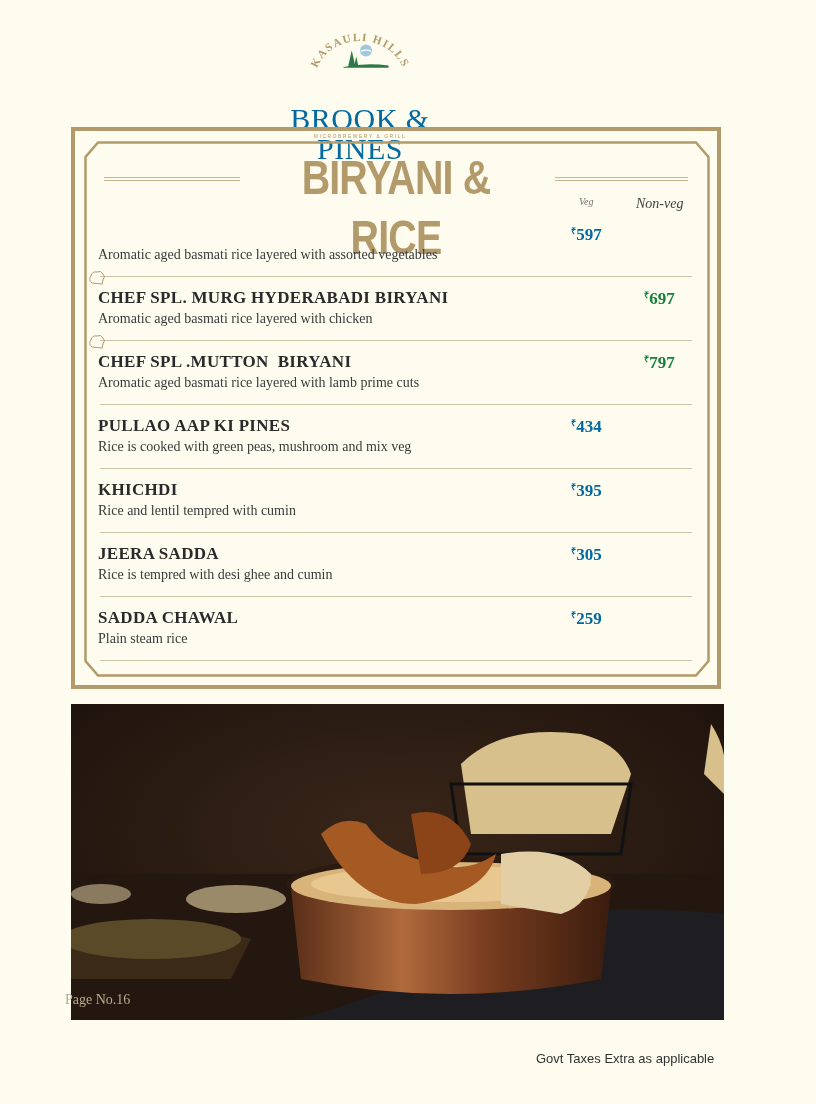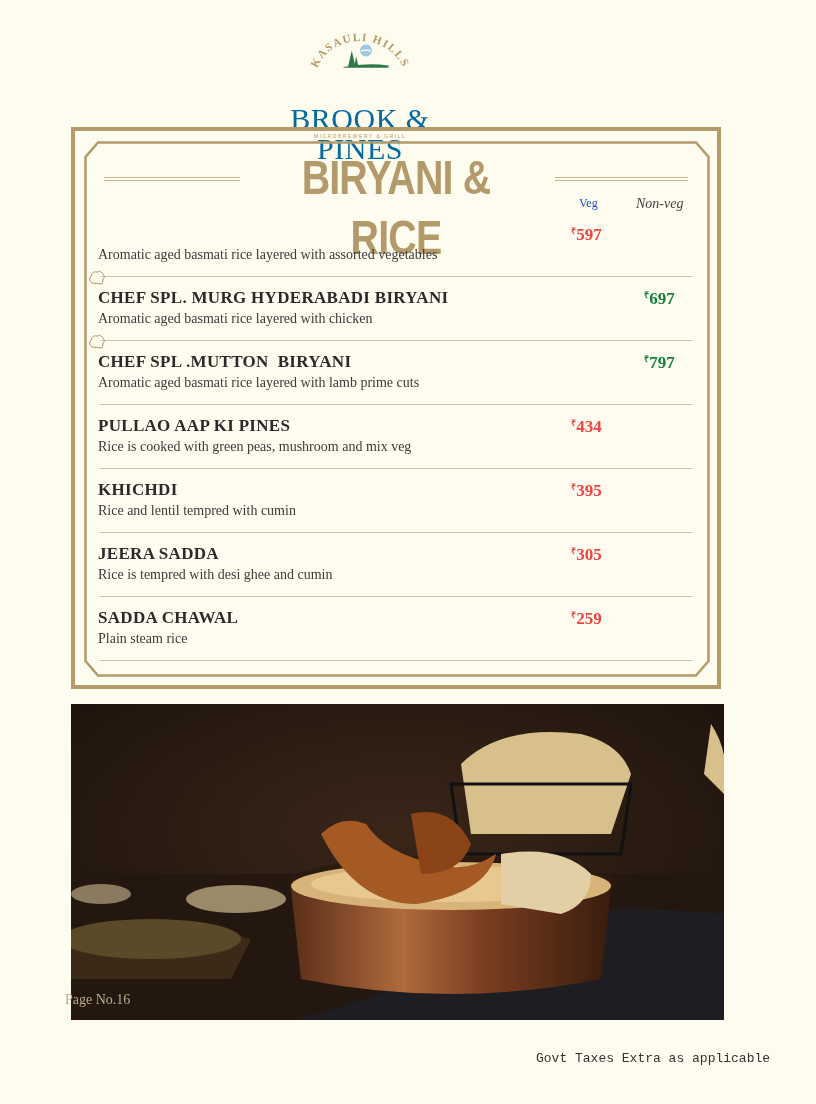--- a/index.html
+++ b/index.html
@@ -6,34 +6,34 @@
   body{width:816px;height:1104px;background:#fefbef;position:relative;overflow:hidden;font-family:"DejaVu Serif",serif;}
   .logo{position:absolute;left:262px;top:28px;width:196px;height:90px;}
   .logo .arc{position:absolute;left:0;top:0;width:196px;height:60px;}
   .logo .brand{position:absolute;left:0;top:72px;width:196px;text-align:center;font-family:"Liberation Serif",serif;font-size:30px;color:#0369a1;letter-spacing:0.5px;line-height:30px;top:76px;}
   .logo .sub{position:absolute;left:0;top:105px;width:196px;text-align:center;font-family:"Liberation Sans",sans-serif;font-size:5px;letter-spacing:1.5px;color:#b39a6a;}
   .outer{position:absolute;left:71px;top:127px;width:650px;height:562px;border:4px solid #b39a6a;box-sizing:border-box;}
   .inner{position:absolute;left:84px;top:141px;width:626px;height:536px;}
   .inner svg{position:absolute;left:0;top:0;}
   .title{position:absolute;left:240px;top:148px;width:312px;text-align:center;font-family:"Liberation Sans",sans-serif;font-weight:bold;font-size:48px;color:#b39a6a;transform:scaleX(0.82);letter-spacing:-1px;line-height:60px;}
   .rule{position:absolute;height:4px;border-top:1px solid #c8b48e;border-bottom:1px solid #c8b48e;box-sizing:border-box;}
-  .col-veg{position:absolute;left:579px;top:196px;font-family:"Liberation Serif",serif;font-size:12px;color:#1d4ed8;}
+  .col-veg{position:absolute;left:579px;top:196px;font-family:"Liberation Serif",serif;font-style:italic;font-size:10px;color:#737373;}
   .col-nonveg{position:absolute;left:636px;top:196px;font-family:"Liberation Serif",serif;font-style:italic;font-size:14px;color:#404040;}
   .item{position:absolute;left:98px;width:594px;height:64px;}
   .item .name{position:absolute;left:0;top:0;font-family:"Liberation Serif",serif;font-weight:bold;font-size:17px;color:#2a2a2a;letter-spacing:0.3px;white-space:pre;}
   .item .desc{position:absolute;left:0;top:23px;font-family:"Liberation Serif",serif;font-size:14px;color:#3a3a3a;}
   .item .price{position:absolute;top:0;font-family:"Liberation Serif",serif;font-weight:bold;font-size:17px;}
   .item .price .rs{font-size:9px;vertical-align:6px;}
-  .item .price.veg{left:473px;color:#ef4444;}
+  .item .price.veg{left:473px;color:#0369a1;}
   .item .price.nonveg{left:546px;color:#15803d;}
   .item .sep{position:absolute;left:2px;top:43px;width:592px;height:1px;background:#cfc3a8;}
   .chef{position:absolute;left:-10px;top:-18px;width:18px;height:16px;}
   .photo{position:absolute;left:71px;top:704px;width:653px;height:316px;overflow:hidden;background:#2a1b14;}
   .footer-left{position:absolute;left:65px;top:992px;font-family:"Liberation Serif",serif;font-size:14px;color:#b9ab8e;}
-  .footer-right{position:absolute;left:536px;top:1051px;font-family:Liberation Mono, monospace;font-size:13px;color:#333;}
+  .footer-right{position:absolute;left:536px;top:1051px;font-family:Liberation Sans, sans-serif;font-size:13px;color:#333;}
 </style>
 </head>
 <body>
 
 <div class="logo">
   <svg class="arc" viewBox="0 0 196 80" width="196" height="80">
     <defs>
         <path id="arcp" d="M40,56 A60,52 0 0 1 156,56"></path>
       </defs>
     <text font-family="Liberation Serif, serif" font-size="15" font-weight="bold" fill="#b39a6a" letter-spacing="2">

